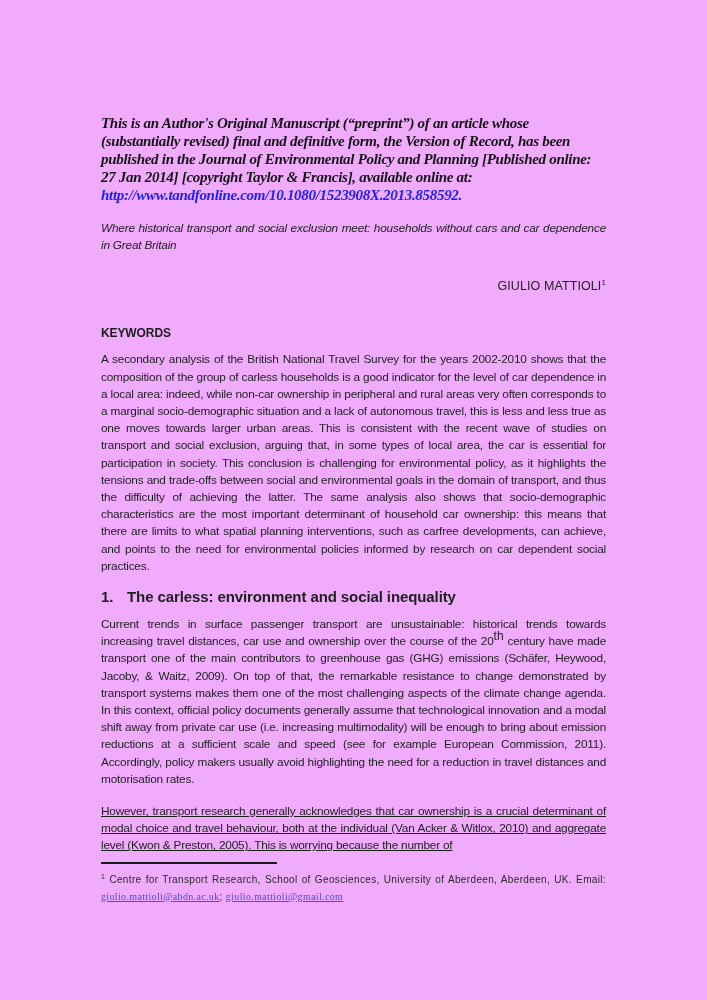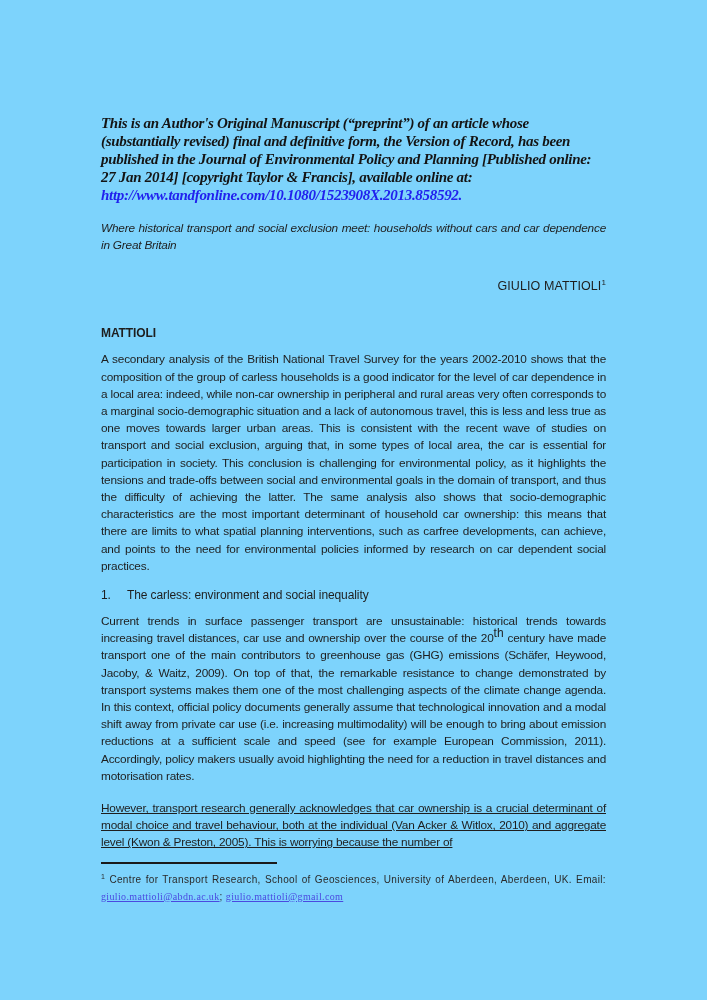--- a/index.html
+++ b/index.html
@@ -1,20 +1,20 @@
 <!DOCTYPE html>
 <html><head>
 <meta charset="utf-8">
 <style>
   html, body { margin: 0; padding: 0; background: #ffffff; }
   .page {
     position: relative;
     width: 707px;
     height: 1000px;
-    background: #7dd3fc;
+    background: #f0abfc;
     overflow: hidden;
     font-family: "Liberation Sans", sans-serif;
     color: #1e1e1e;
   }
   .col { position: absolute; left: 101px; width: 505px; }
 
   
   .notice {
     top: 100px;
     font-family: "Liberation Serif", serif;
@@ -61,22 +61,22 @@
     font-weight: bold;
     letter-spacing: -0.1px;
   }
   .abstract-body { margin-top: 11px !important; }
 
   .keywords { margin-top: 8px !important; }
   .keywords .kw-label { font-weight: bold; }
 
   .section-heading {
     margin-top: 13px !important;
-    font-size: 12px;
-    font-weight: normal;
+    font-size: 15px;
+    font-weight: bold;
     letter-spacing: -0.1px;
     padding-left: 27px;
   }
   .section-heading .sec-num { display: inline-block; width: 26px; }
 
   .para1 { margin-top: 11px !important; }
   .para2 { margin-top: 15px !important; text-decoration: underline; }
   .para1 sup { font-size: 12px; vertical-align: super; line-height: 0; letter-spacing: 0; }
 
   
@@ -110,21 +110,21 @@
   <p class="col notice">
     <span>This is an Author's Original Manuscript (“preprint”) of an article whose (substantially revised) final and definitive form, the Version of Record, has been published in the Journal of Environmental Policy and Planning [Published online: 27 Jan 2014] [copyright Taylor &amp; Francis], available online at: </span><a class="url-link">http://www.tandfonline.com/10.1080/1523908X.2013.858592</a><span class="url-period">.</span>
   </p>
 
   <div class="col content">
 
     <p class="body-text title">Where historical transport and social exclusion meet: households without cars and car dependence in Great Britain</p>
 
     <p class="author"><span>GIULIO MATTIOLI</span><sup>1</sup></p>
 
-    <h2 class="abstract-heading">MATTIOLI</h2>
+    <h2 class="abstract-heading">KEYWORDS</h2>
 
     <p class="body-text abstract-body">A secondary analysis of the British National Travel Survey for the years 2002-2010 shows that the composition of the group of carless households is a good indicator for the level of car dependence in a local area: indeed, while non-car ownership in peripheral and rural areas very often corresponds to a marginal socio-demographic situation and a lack of autonomous travel, this is less and less true as one moves towards larger urban areas. This is consistent with the recent wave of studies on transport and social exclusion, arguing that, in some types of local area, the car is essential for participation in society. This conclusion is challenging for environmental policy, as it highlights the tensions and trade-offs between social and environmental goals in the domain of transport, and thus the difficulty of achieving the latter. The same analysis also shows that socio-demographic characteristics are the most important determinant of household car ownership: this means that there are limits to what spatial planning interventions, such as carfree developments, can achieve, and points to the need for environmental policies informed by research on car dependent social practices.</p>
 
 
     <h3 class="section-heading"><span class="sec-num">1.</span><span>The carless: environment and social inequality</span></h3>
 
     <p class="body-text para1"><span>Current trends in surface passenger transport are unsustainable: historical trends towards increasing travel distances, car use and ownership over the course of the 20</span><sup>th</sup><span> century have made transport one of the main contributors to greenhouse gas (GHG) emissions (Schäfer, Heywood, Jacoby, &amp; Waitz, 2009). On top of that, the remarkable resistance to change demonstrated by transport systems makes them one of the most challenging aspects of the climate change agenda. In this context, official policy documents generally assume that technological innovation and a modal shift away from private car use (i.e. increasing multimodality) will be enough to bring about emission reductions at a sufficient scale and speed (see for example European Commission, 2011). Accordingly, policy makers usually avoid highlighting the need for a reduction in travel distances and motorisation rates.</span></p>
 
     <p class="body-text para2">However, transport research generally acknowledges that car ownership is a crucial determinant of modal choice and travel behaviour, both at the individual (Van Acker &amp; Witlox, 2010) and aggregate level (Kwon &amp; Preston, 2005). This is worrying because the number of</p>
 

